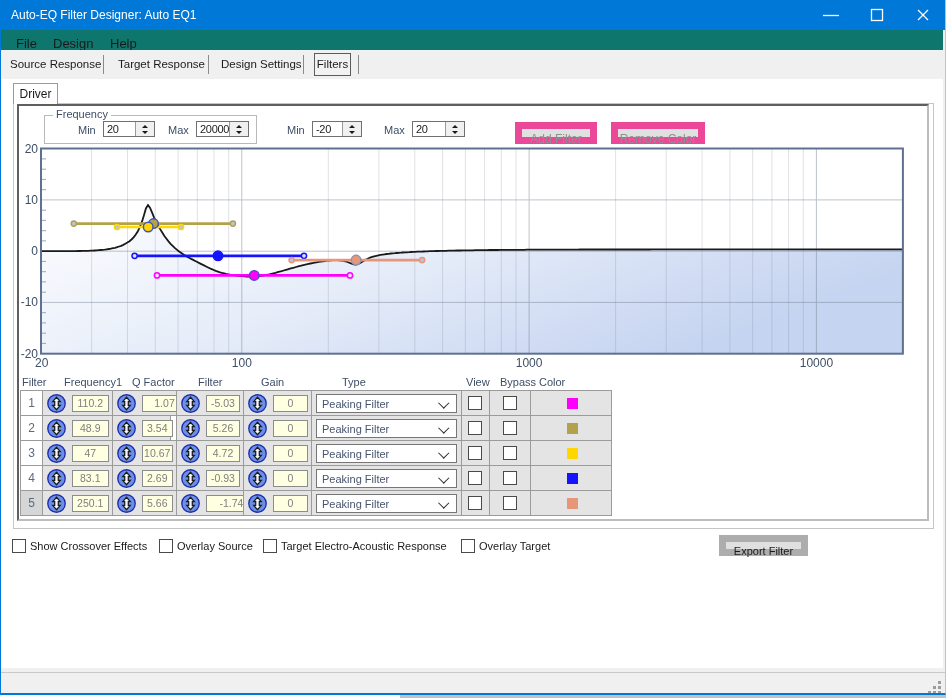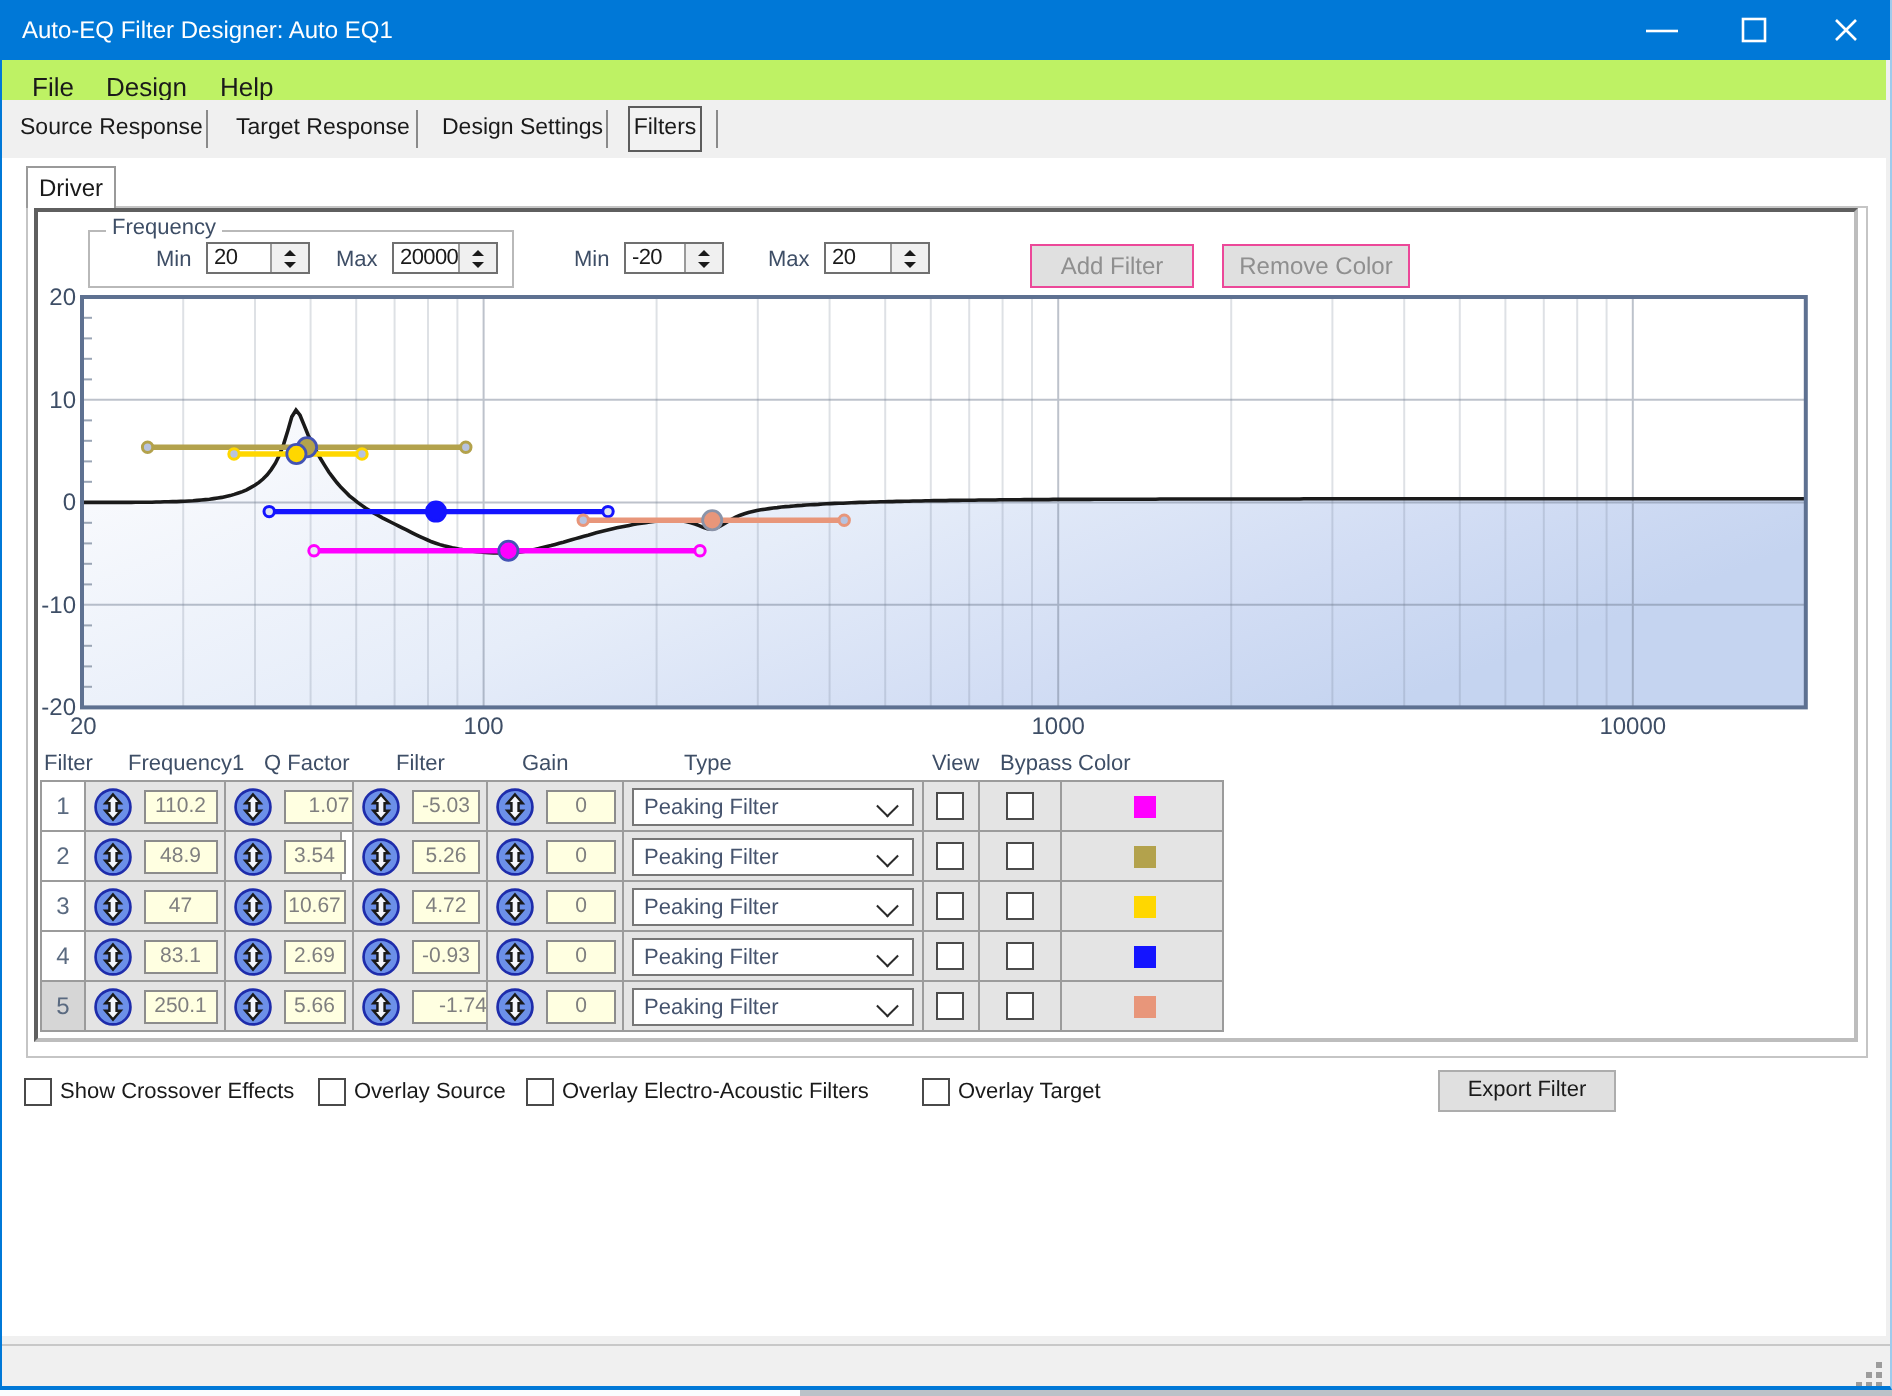--- a/index.html
+++ b/index.html
@@ -1,34 +1,34 @@
 <!DOCTYPE html>
 <html><head><meta charset="utf-8"><style>
 * { margin:0; padding:0; box-sizing:border-box; }
 body { width:946px; height:698px; font-family:"Liberation Sans",sans-serif; position:relative; background:#fff; overflow:hidden; }
 #titlebar { position:absolute; left:0; top:0; width:946px; height:30px; background:#0078d7; color:#fff; font-size:12px; line-height:30px; padding-left:11px; }
-#menubar { position:absolute; left:0; top:30px; width:946px; height:20px; background:#bef264; font-size:13px; color:#1a1a1a; }
+#menubar { position:absolute; left:0; top:30px; width:946px; height:20px; background:#0f766e; font-size:13px; color:#1a1a1a; }
 #menubar span { position:absolute; top:6px; }
 #tabstrip { position:absolute; left:0; top:50px; width:946px; height:29px; background:#f0f0f0; font-size:11.5px; color:#1a1a1a; }
 #tabstrip .tl { position:absolute; top:8px; }
 #tabstrip .sep { position:absolute; top:5px; height:19px; width:1px; background:#8a8a8a; }
 #filtertab { position:absolute; left:314px; top:3px; width:37px; height:23px; border:1px solid #5c5c5c; background:#f2f2f2; text-align:center; line-height:21px; font-size:11.5px; }
 #page { position:absolute; left:0; top:79px; width:943px; height:589px; background:#fff; }
 #tabpage { position:absolute; left:13px; top:24px; width:921px; height:426px; border:1px solid #c5c5c5; }
 #drivertab { position:absolute; left:13px; top:4px; width:45px; height:21px; background:#fff; border:1px solid #9a9a9a; border-bottom:none; font-size:12px; text-align:center; line-height:20px; color:#1a1a1a; }
 #panel { position:absolute; left:17px; top:25px; width:912px; height:417px; background:#fff; border-top:2px solid #5f5f5f; border-left:2px solid #5f5f5f; border-right:2px solid #bdbdbd; border-bottom:2px solid #bdbdbd; }
 .gbox { position:absolute; border:1px solid #b9b9b9; }
 .gbox b { position:absolute; top:-8px; left:8px; background:#fff; font-weight:normal; padding:0 3px; color:#3e4e66; font-size:11px; }
 .lbl { position:absolute; color:#3e4e66; font-size:11px; }
 .spin { position:absolute; height:16px; background:#fff; border:1px solid #707070; font-size:11px; letter-spacing:-0.3px; color:#1a1a1a; padding:1px 0 0 3px; }
 .spin .ud { position:absolute; right:0; top:0; width:19px; height:14px; background:#f0f0f0; border-left:1px solid #9a9a9a; }
 .spin .ud:before, .spin .ud:after { content:""; position:absolute; left:6px; border-left:3px solid transparent; border-right:3px solid transparent; }
 .spin .ud:before { top:2.5px; border-bottom:3.5px solid #1a1a1a; }
 .spin .ud:after { bottom:2.5px; border-top:3.5px solid #1a1a1a; }
-.btn { position:absolute; background:#e0e0e0; border:1px solid #ec4899; color:#8f8f8f; font-size:12px; text-align:center; }
+.btn { position:absolute; background:#e0e0e0; border:7px solid #ec4899; color:#8f8f8f; font-size:12px; text-align:center; }
 #chart { position:absolute; left:0; top:0; }
 .ax { font-family:"Liberation Sans",sans-serif; font-size:12px; fill:#3e4e66; }
 .th { position:absolute; top:376px; font-size:11px; color:#3e4e66; }
 .cell { position:absolute; height:26px; background:#e4e4e4; border:1px solid #9b9b9b; display:flex; align-items:center; }
 .num { width:100%; text-align:center; font-size:12px; color:#5a6a80; }
 .ico { position:absolute; left:4px; top:3px; width:19px; height:19px; }
 .ybox { position:absolute; top:4px; height:17px; background:#ffffe1; border:1px solid #8c8c8c; font-size:10.5px; color:#7f7f7f; text-align:center; line-height:15px; }
 .combo { position:absolute; left:4px; top:3px; width:141px; height:19px; background:#fff; border:1px solid #767676; font-size:11px; color:#46546e; padding:2.5px 0 0 5px; }
 .chev { position:absolute; right:9px; top:4px; width:7.5px; height:7.5px; border-right:1.5px solid #2b2b2b; border-bottom:1.5px solid #2b2b2b; transform:rotate(45deg); }
 .cb { width:14px; height:14px; background:#fff; border:1px solid #4a4a4a; display:inline-block; }
@@ -388,21 +388,21 @@
 <div class="ckrow" style="left:12px;top:539px">
     <span class="cb"></span>
     <span class="t">Show Crossover Effects</span>
   </div>
 <div class="ckrow" style="left:159px;top:539px">
     <span class="cb"></span>
     <span class="t">Overlay Source</span>
   </div>
 <div class="ckrow" style="left:263px;top:539px">
     <span class="cb"></span>
-    <span class="t">Overlay Electro-Acoustic Filters</span>
+    <span class="t">Target Electro-Acoustic Response</span>
   </div>
 <div class="ckrow" style="left:461px;top:539px">
     <span class="cb"></span>
     <span class="t">Overlay Target</span>
   </div>
 <div class="btn" style="left:719px;top:535px;width:89px;height:21px;line-height:19px;color:#1a1a1a;border-color:#adadad;font-size:11px">Export Filter</div>
 <div id="botstrip"></div>
 <div id="rightstrip"></div>
 <div id="statusbar"></div>
 <div class="grip">

